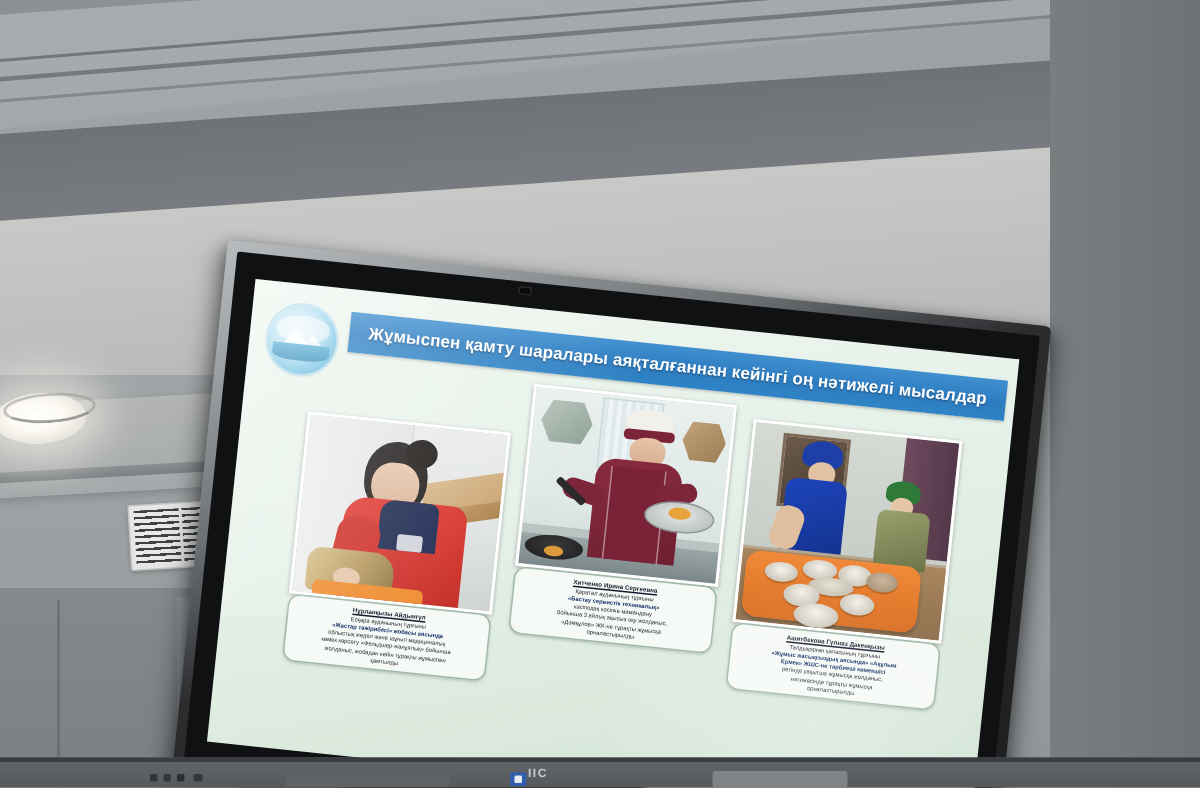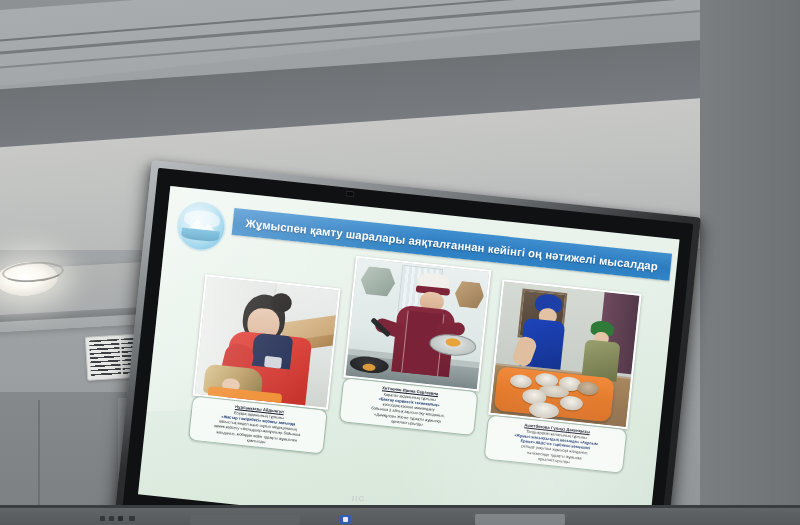--- a/index.html
+++ b/index.html
@@ -266,21 +266,21 @@
   .ctrl-dots{position:absolute;left:100px;top:11px;width:44px;height:5px;}
   .ctrl-dots i{position:absolute;top:0;width:5px;height:5px;background:#34373a;border-radius:1px;display:block;}
   .ctrl-dots i:nth-child(1){left:0;}
   .ctrl-dots i:nth-child(2){left:9px;}
   .ctrl-dots i:nth-child(3){left:18px;background:#2b2e31;}
   .ctrl-dots i:nth-child(4){left:29px;width:6px;}
   .panel-a{position:absolute;left:190px;top:10px;width:110px;height:10px;background:rgba(95,99,102,.9);border-radius:2px;}
   .logo-blue{position:absolute;left:340px;top:10px;width:11px;height:9px;background:#2f5fae;border-radius:1px;}
   .logo-blue:after{content:"";position:absolute;left:3px;top:2px;width:5px;height:5px;background:#e9ecef;border-radius:1px;}
   .panel-b{position:absolute;left:475px;top:9px;width:90px;height:11px;background:rgba(160,164,166,.55);border-radius:2px;}
-  .console-txt{position:absolute;left:352px;top:494px;font-size:8px;color:#c9ccce;letter-spacing:1px;font-weight:bold;}
+  .console-txt{position:absolute;left:352px;top:511px;font-size:8px;color:#c9ccce;letter-spacing:1px;font-weight:bold;}
   .right-wall{position:absolute;left:700px;top:0;width:100px;height:525px;background:linear-gradient(90deg,#7b7e81,#6f7275);}
 </style>
 </head>
 <body>
 
 <div id="scene">
 
   <div class="ceiling"></div>
   <div class="ceil-line l1"></div>
   <div class="ceil-line l2"></div>

